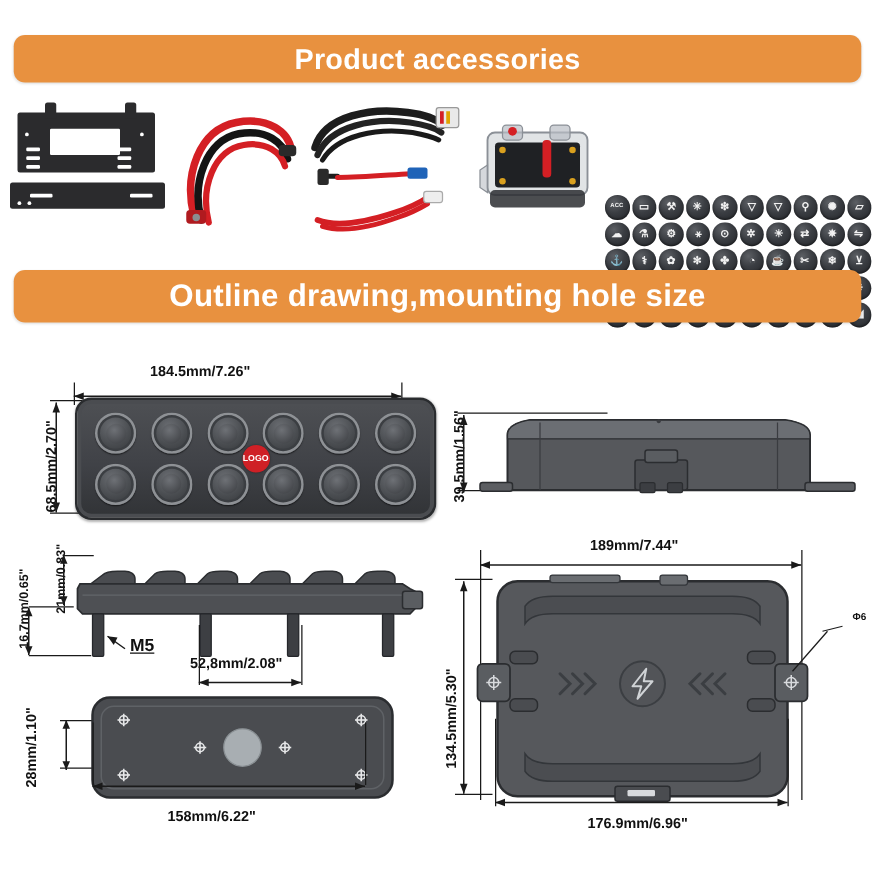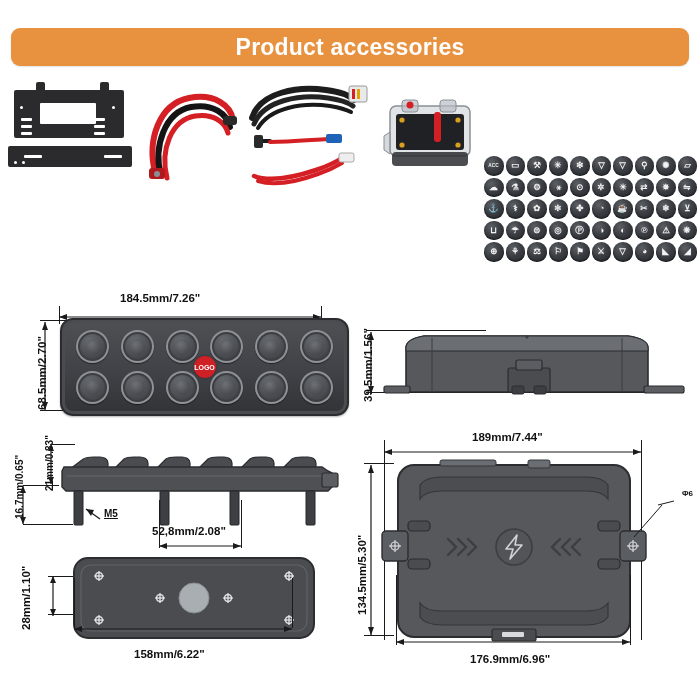--- a/index.html
+++ b/index.html
@@ -71,21 +71,21 @@
 
   
   .draw{position:absolute;}
   .dim-text{
     position:absolute;
     font-size:11.5px;font-weight:bold;color:#111;
     white-space:nowrap;font-family:"Liberation Sans", sans-serif;
   }
   .dim-text.vert{transform-origin:0 0;transform:rotate(-90deg);}
   .dim-small{font-size:10px;}
-  .lbl-m5{font-size:10px;font-weight:bold;text-decoration:underline;}
+  .lbl-m5{font-size:14px;font-weight:bold;text-decoration:underline;}
 
   
   .panel-front{
     position:absolute;left:60px;top:318px;width:285px;height:94px;
     background:linear-gradient(180deg,#4e5054 0%,#404247 55%,#313336 100%);
     border:2px solid #2a2c2f;border-radius:13px;
     box-shadow:inset 0 0 0 3px #4a4c50, 0 1px 2px rgba(0,0,0,.3);
   }
   .btn-grid{
     position:absolute;left:9px;top:7px;width:267px;height:80px;
@@ -342,20 +342,23 @@
         <div class="sticker">
           <span style="font-size: 9px;">◣</span>
         </div>
         <div class="sticker">
           <span style="font-size: 9px;">◢</span>
         </div>
       </div>
 
   </div>
 
+  <div class="banner" id="banner-outline">
+    <span>Outline drawing,mounting hole size</span>
+  </div>
 
   <div class="draw" style="left:0;top:270px;width:350px;height:150px;">
 
     <div class="dim-text" style="left:120px;top:22px;">184.5mm/7.26"</div>
 
     <svg style="position:absolute;left:55px;top:42px;" width="270" height="10">
       <line x1="4" y1="5" x2="266" y2="5" stroke="#1a1a1a" stroke-width="1.2"></line>
       <path d="M4,5 L12,2 L12,8 Z" fill="#1a1a1a"></path>
       <path d="M266,5 L258,2 L258,8 Z" fill="#1a1a1a"></path>
     </svg>

